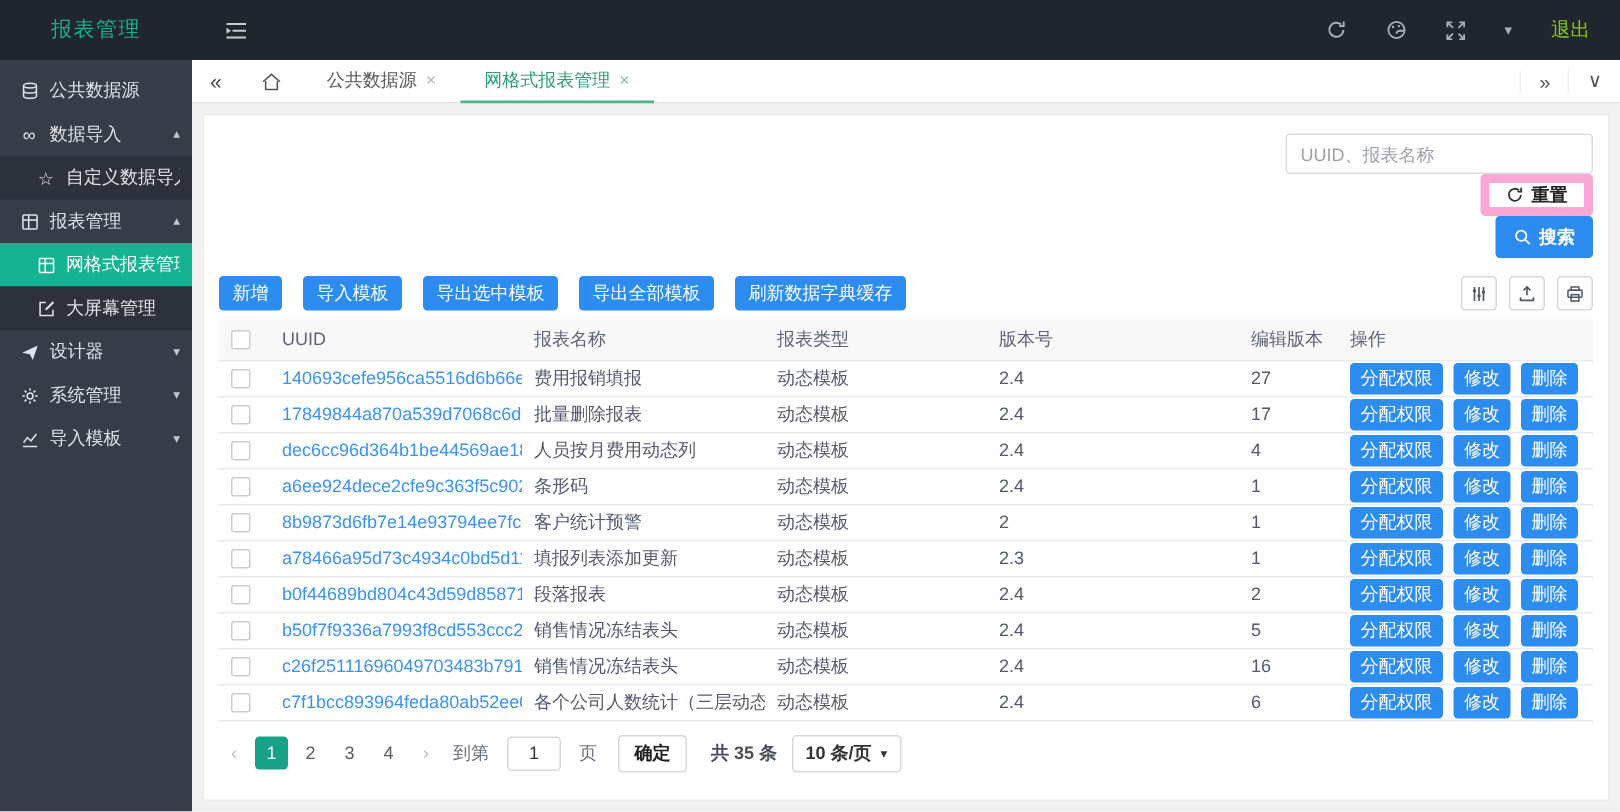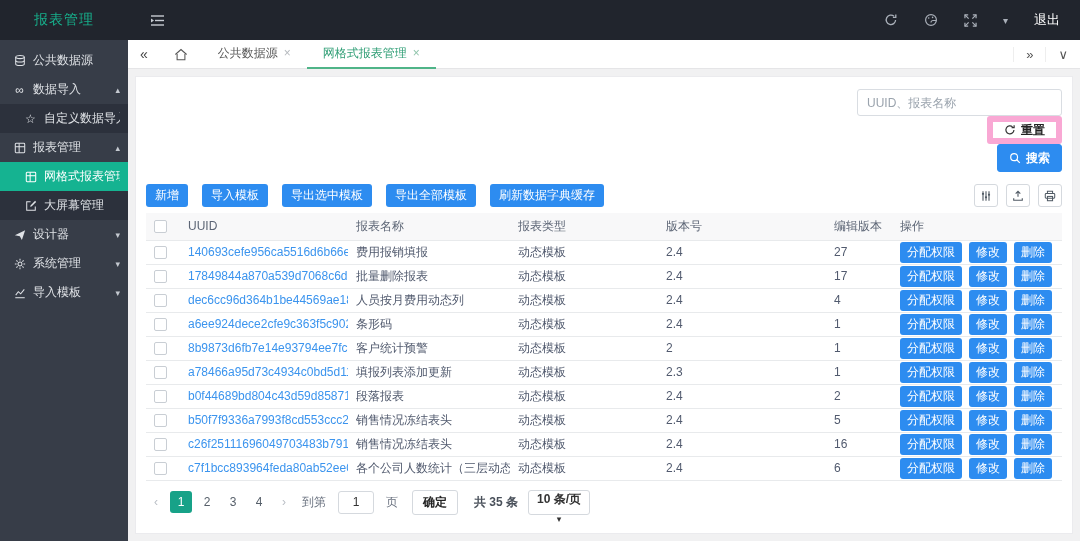--- a/index.html
+++ b/index.html
@@ -5,21 +5,21 @@
   * { box-sizing: border-box; margin: 0; padding: 0; }
   html,body { width:1080px; height:541px; overflow:hidden;
     font-family:"Liberation Sans","DejaVu Sans",sans-serif; font-size:12px; background:#f1f1f2; }
 
   
   .topbar { height:40px; background:#21252d; display:flex; align-items:center; color:#9ba1ab; }
   .brand { width:128px; text-align:center; color:#17b08c; font-size:14px; letter-spacing:1px; }
   .fold-btn { margin-left:22px; display:flex; align-items:center; cursor:pointer; color:#c7ccd3; }
   .topbar-right { margin-left:auto; display:flex; align-items:center; gap:26px; padding-right:20px; }
   .topbar-right .tb-ic { display:flex; align-items:center; color:#aab0b9; cursor:pointer; }
-  .logout { color:#ffffff; font-size:13px; cursor:pointer; }
+  .logout { color:#84cc16; font-size:13px; cursor:pointer; }
   .caret { font-size:10px; color:#aab0b9; }
 
   
   .layout { display:flex; height:501px; }
   .sidebar { width:128px; background:#373d48; color:#dfe2e6; flex:none; padding-top:6px; }
   .side-item { height:29px; display:flex; align-items:center; gap:7px; padding:0 8px 0 13px; cursor:pointer; }
   .side-item.child { padding-left:24px; background:#2c313c; }
   .side-item.active { background:#15b391; color:#fff; }
   .side-item .ic { width:13px; height:13px; display:flex; align-items:center; justify-content:center; flex:none; }
   .side-item .lbl { white-space:nowrap; overflow:hidden; }
@@ -79,21 +79,21 @@
   .pg { min-width:22px; height:22px; line-height:22px; text-align:center; border-radius:3px;
     color:#555e69; cursor:pointer; padding:0 4px; }
   .pg.active { background:#17a288; color:#fff; }
   .pg-text { margin:0 4px; color:#6b7380; }
   .goto-input { width:36px; height:23px; border:1px solid #d5d9de; border-radius:3px; text-align:center;
     color:#333; font-size:12px; outline:none; margin:0 4px; }
   .confirm-btn { height:25px; padding:0 10px; border:1px solid #d5d9de; border-radius:3px; background:#fff;
     font-weight:700; color:#222; cursor:pointer; margin:0 6px; font-size:12px; }
   .total { margin:0 6px; color:#49505a; font-weight:700; }
   .size-select { height:25px; border:1px solid #d5d9de; border-radius:3px; display:inline-flex;
-    align-items:center; gap:6px; padding:0 8px; color:#333; font-weight:700; cursor:pointer;flex-direction:column; }
+    align-items:center; gap:6px; padding:0 8px; color:#333; font-weight:700; cursor:pointer; }
   .size-select .caret { color:#333; font-size:9px; }
   svg { display:block; }
 </style>
 </head>
 <body>
 
 <header class="topbar">
   <div class="brand">报表管理</div>
   <div class="fold-btn">
     <svg width="15" height="13" viewBox="0 0 15 13">

